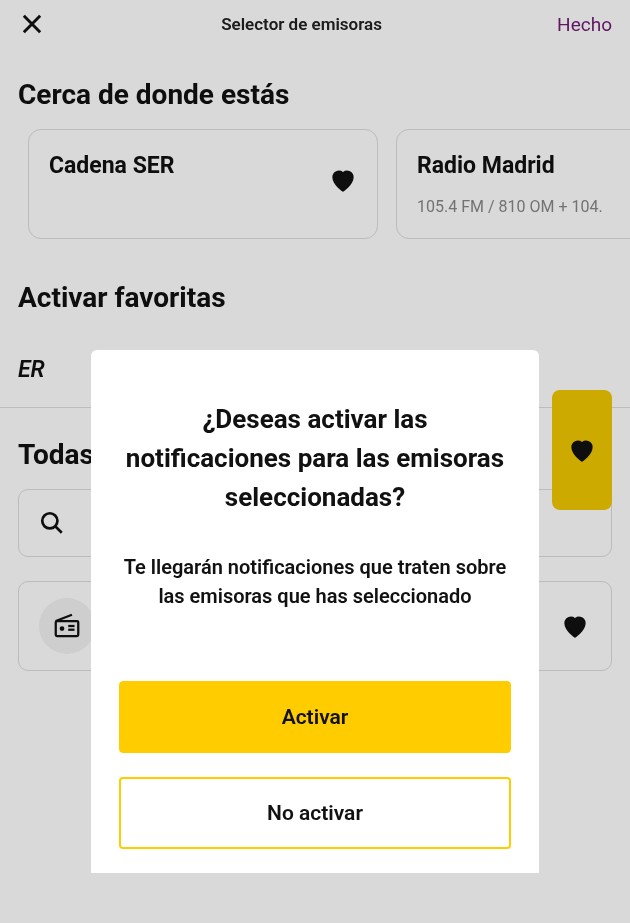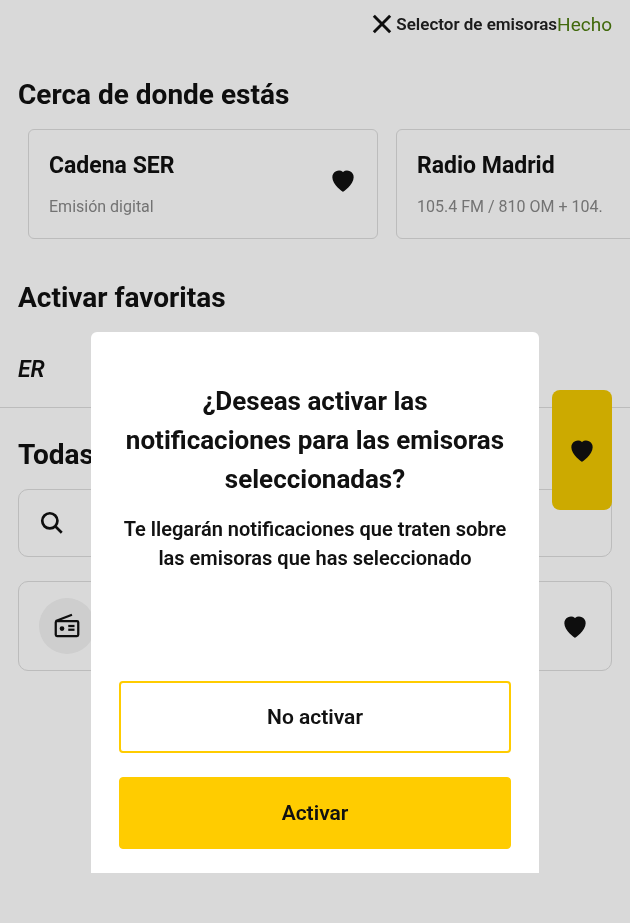--- a/index.html
+++ b/index.html
@@ -11,54 +11,54 @@
     body {
       width: 630px;
       height: 923px;
       background: #ffffff;
       overflow: hidden;
       position: relative;
     }
     .header {
       display: flex;
       align-items: center;
-      justify-content: flex-end;
+      justify-content: space-between;
       padding: 8px 18px;
       height: 48px;
     }
     .close-icon {
       width: 28px;
       height: 28px;
       cursor: pointer;
     }
     .header-title {
       font-size: 17px;
       font-weight: 600;
       color: #222;
     }
     .done-link {
       font-size: 19px;
-      color: #4d7c0f;
+      color: #701a75;
       cursor: pointer;
     }
     .section-title {
       font-size: 28px;
       font-weight: 700;
       padding: 30px 18px 18px 18px;
       color: #111;
     }
     .cards-row {
       display: flex;
       gap: 18px;
       padding: 0 18px 12px 28px;
       overflow: hidden;
     }
     .card {
       border: 1px solid #ddd;
-      border-radius: 6px;
+      border-radius: 13px;
       padding: 22px 20px;
       min-width: 350px;
       position: relative;
     }
     .card-title {
       font-size: 23px;
       font-weight: 700;
       color: #111;
       margin-bottom: 18px;
     }
@@ -144,29 +144,29 @@
       border-radius: 6px 6px 0 0;
       padding: 50px 28px 0 28px;
       margin-bottom: 50px;
     }
     .modal-title {
       font-size: 26px;
       font-weight: 700;
       text-align: center;
       color: #111;
       line-height: 1.5;
-      margin-bottom: 16px;
+      margin-bottom: 36px;
     }
     .modal-body {
       font-size: 20px;
       font-weight: 600;
       text-align: center;
       color: #111;
       line-height: 1.45;
-      margin-bottom: 108px;
+      margin-bottom: 70px;
       padding: 0 2px;
     }
     .btn {
       width: 100%;
       height: 72px;
       border-radius: 4px;
       font-size: 21px;
       font-weight: 600;
       display: flex;
       align-items: center;
@@ -195,21 +195,20 @@
   </svg>
   <div class="header-title">Selector de emisoras</div>
   <div class="done-link">Hecho</div>
 </div>
 
 <div class="section-title">Cerca de donde estás</div>
 
 <div class="cards-row">
   <div class="card">
     <div class="card-title">Cadena SER</div>
-    <div class="card-sub">Emisión digital</div>
     <svg class="heart-icon" width="32" height="32" viewBox="0 0 24 24" fill="#111">
       <path d="M12 21s-8-5.3-8-11a5 5 0 0 1 8-4 5 5 0 0 1 8 4c0 5.7-8 11-8 11z"></path>
     </svg>
   </div>
   <div class="card" style="min-width:280px">
     <div class="card-title">Radio Madrid</div>
     <div class="card-sub">105.4 FM / 810 OM + 104.</div>
   </div>
 </div>
 
@@ -248,16 +247,16 @@
     <path d="M12 21s-8-5.3-8-11a5 5 0 0 1 8-4 5 5 0 0 1 8 4c0 5.7-8 11-8 11z"></path>
   </svg>
 </div>
 
 <div class="bottom-title">SER Madrid Norte</div>
 
 <div class="overlay">
   <div class="modal">
     <div class="modal-title">¿Deseas activar las notificaciones para las emisoras seleccionadas?</div>
     <div class="modal-body">Te llegarán notificaciones que traten sobre las emisoras que has seleccionado</div>
+    <div class="btn btn-primary">Activar</div>
     <div class="btn btn-secondary">No activar</div>
-    <div class="btn btn-primary">Activar</div>
   </div>
 </div>
 
 </body></html>

